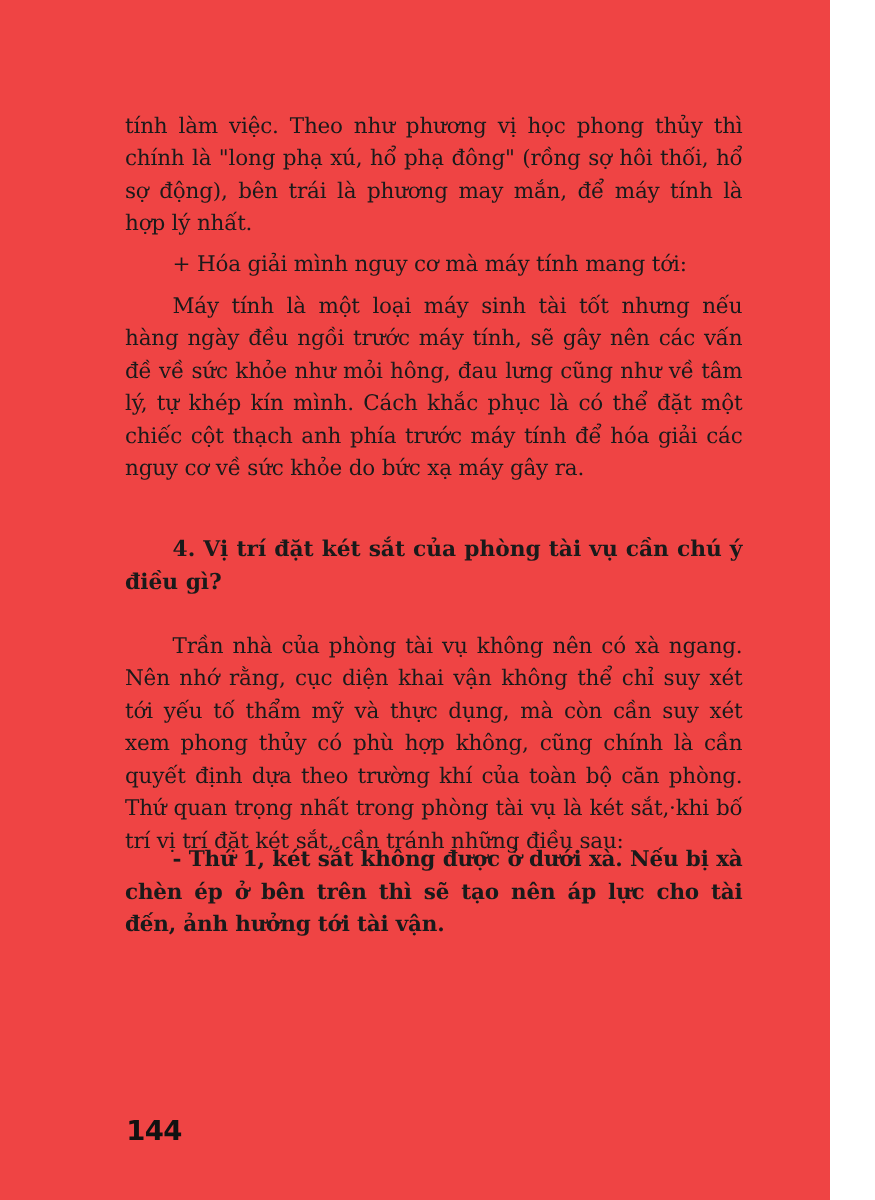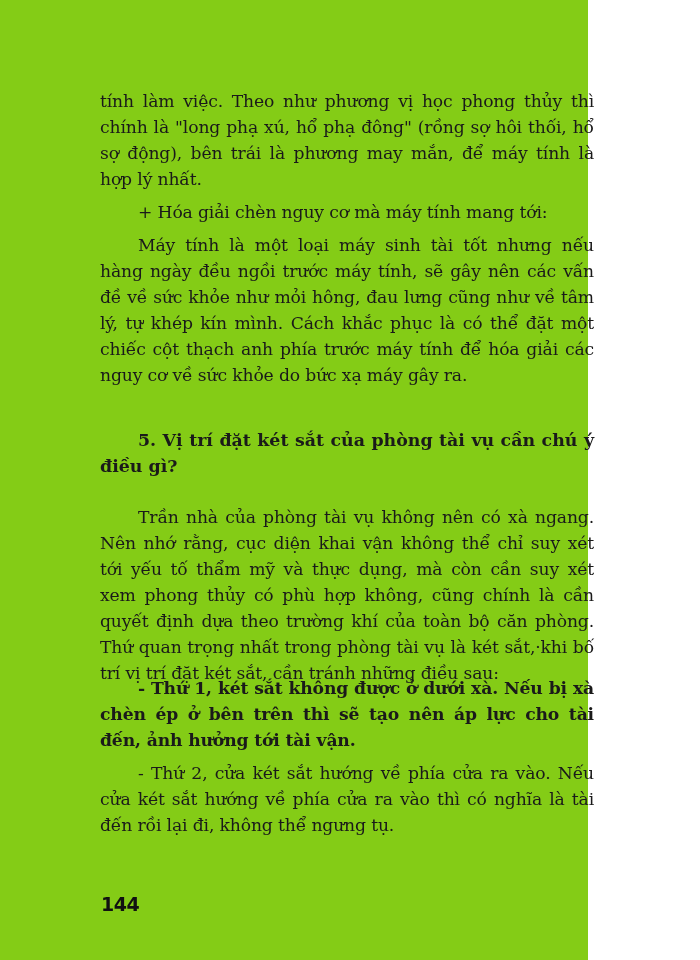--- a/index.html
+++ b/index.html
@@ -11,22 +11,22 @@
       width: 700px;
       height: 960px;
       position: relative;
       overflow: hidden;
       color: #1a1a1a;
       font-family: "DejaVu Serif", "Liberation Serif", serif;
     }
     .page {
       position: absolute;
       left: 0; top: 0;
-      width: 588px; height: 960px;
-      background: #84cc16;
+      width: 664px; height: 960px;
+      background: #ef4444;
     }
     .text-block {
       position: absolute;
       left: 100px;
       width: 494px;
       font-size: 17.2px;
       line-height: 26px;
       text-align: justify;
       letter-spacing: -0.15px;
       word-spacing: 0px;
@@ -41,53 +41,50 @@
       font-weight: bold;
       font-size: 17.4px;
       letter-spacing: 0px;
     }
     .page-number {
       position: absolute;
       left: 101px;
       top: 893px;
       font-family: "DejaVu Sans", "Liberation Sans", sans-serif;
       font-weight: bold;
-      font-size: 19px;
+      font-size: 22px;
       letter-spacing: -0.5px;
       color: #111;
     }
   </style>
 </head>
 <body>
 
 <div class="page">
 
   <div class="text-block" style="top:88px;">
     <p class="para">tính làm việc. Theo như phương vị học phong thủy thì chính là "long phạ xú, hổ phạ đông" (rồng sợ hôi thối, hổ sợ động), bên trái là phương may mắn, để máy tính là hợp lý nhất.</p>
   </div>
 
   <div class="text-block" style="top:199px;">
-    <p class="para indent">+ Hóa giải chèn nguy cơ mà máy tính mang tới:</p>
+    <p class="para indent">+ Hóa giải mình nguy cơ mà máy tính mang tới:</p>
   </div>
 
   <div class="text-block" style="top:232px;">
     <p class="para indent">Máy tính là một loại máy sinh tài tốt nhưng nếu hàng ngày đều ngồi trước máy tính, sẽ gây nên các vấn đề về sức khỏe như mỏi hông, đau lưng cũng như về tâm lý, tự khép kín mình. Cách khắc phục là có thể đặt một chiếc cột thạch anh phía trước máy tính để hóa giải các nguy cơ về sức khỏe do bức xạ máy gây ra.</p>
   </div>
 
   <div class="text-block" style="top:427px;">
-    <h2 class="para indent heading">5. Vị trí đặt két sắt của phòng tài vụ cần chú ý điều gì?</h2>
+    <h2 class="para indent heading">4. Vị trí đặt két sắt của phòng tài vụ cần chú ý điều gì?</h2>
   </div>
 
   <div class="text-block" style="top:504px;">
     <p class="para indent">Trần nhà của phòng tài vụ không nên có xà ngang. Nên nhớ rằng, cục diện khai vận không thể chỉ suy xét tới yếu tố thẩm mỹ và thực dụng, mà còn cần suy xét xem phong thủy có phù hợp không, cũng chính là cần quyết định dựa theo trường khí của toàn bộ căn phòng. Thứ quan trọng nhất trong phòng tài vụ là két sắt,·khi bố trí vị trí đặt két sắt, cần tránh những điều sau:</p>
   </div>
 
   <div class="text-block" style="top:675px;font-weight:bold;">
     <p class="para indent">- Thứ 1, két sắt không được ở dưới xà. Nếu bị xà chèn ép ở bên trên thì sẽ tạo nên áp lực cho tài đến, ảnh hưởng tới tài vận.</p>
   </div>
 
-  <div class="text-block" style="top:760px;">
-    <p class="para indent">- Thứ 2, cửa két sắt hướng về phía cửa ra vào. Nếu cửa két sắt hướng về phía cửa ra vào thì có nghĩa là tài đến rồi lại đi, không thể ngưng tụ.</p>
-  </div>
 
   <div class="page-number">144</div>
 
 </div>
 
 </body></html>

